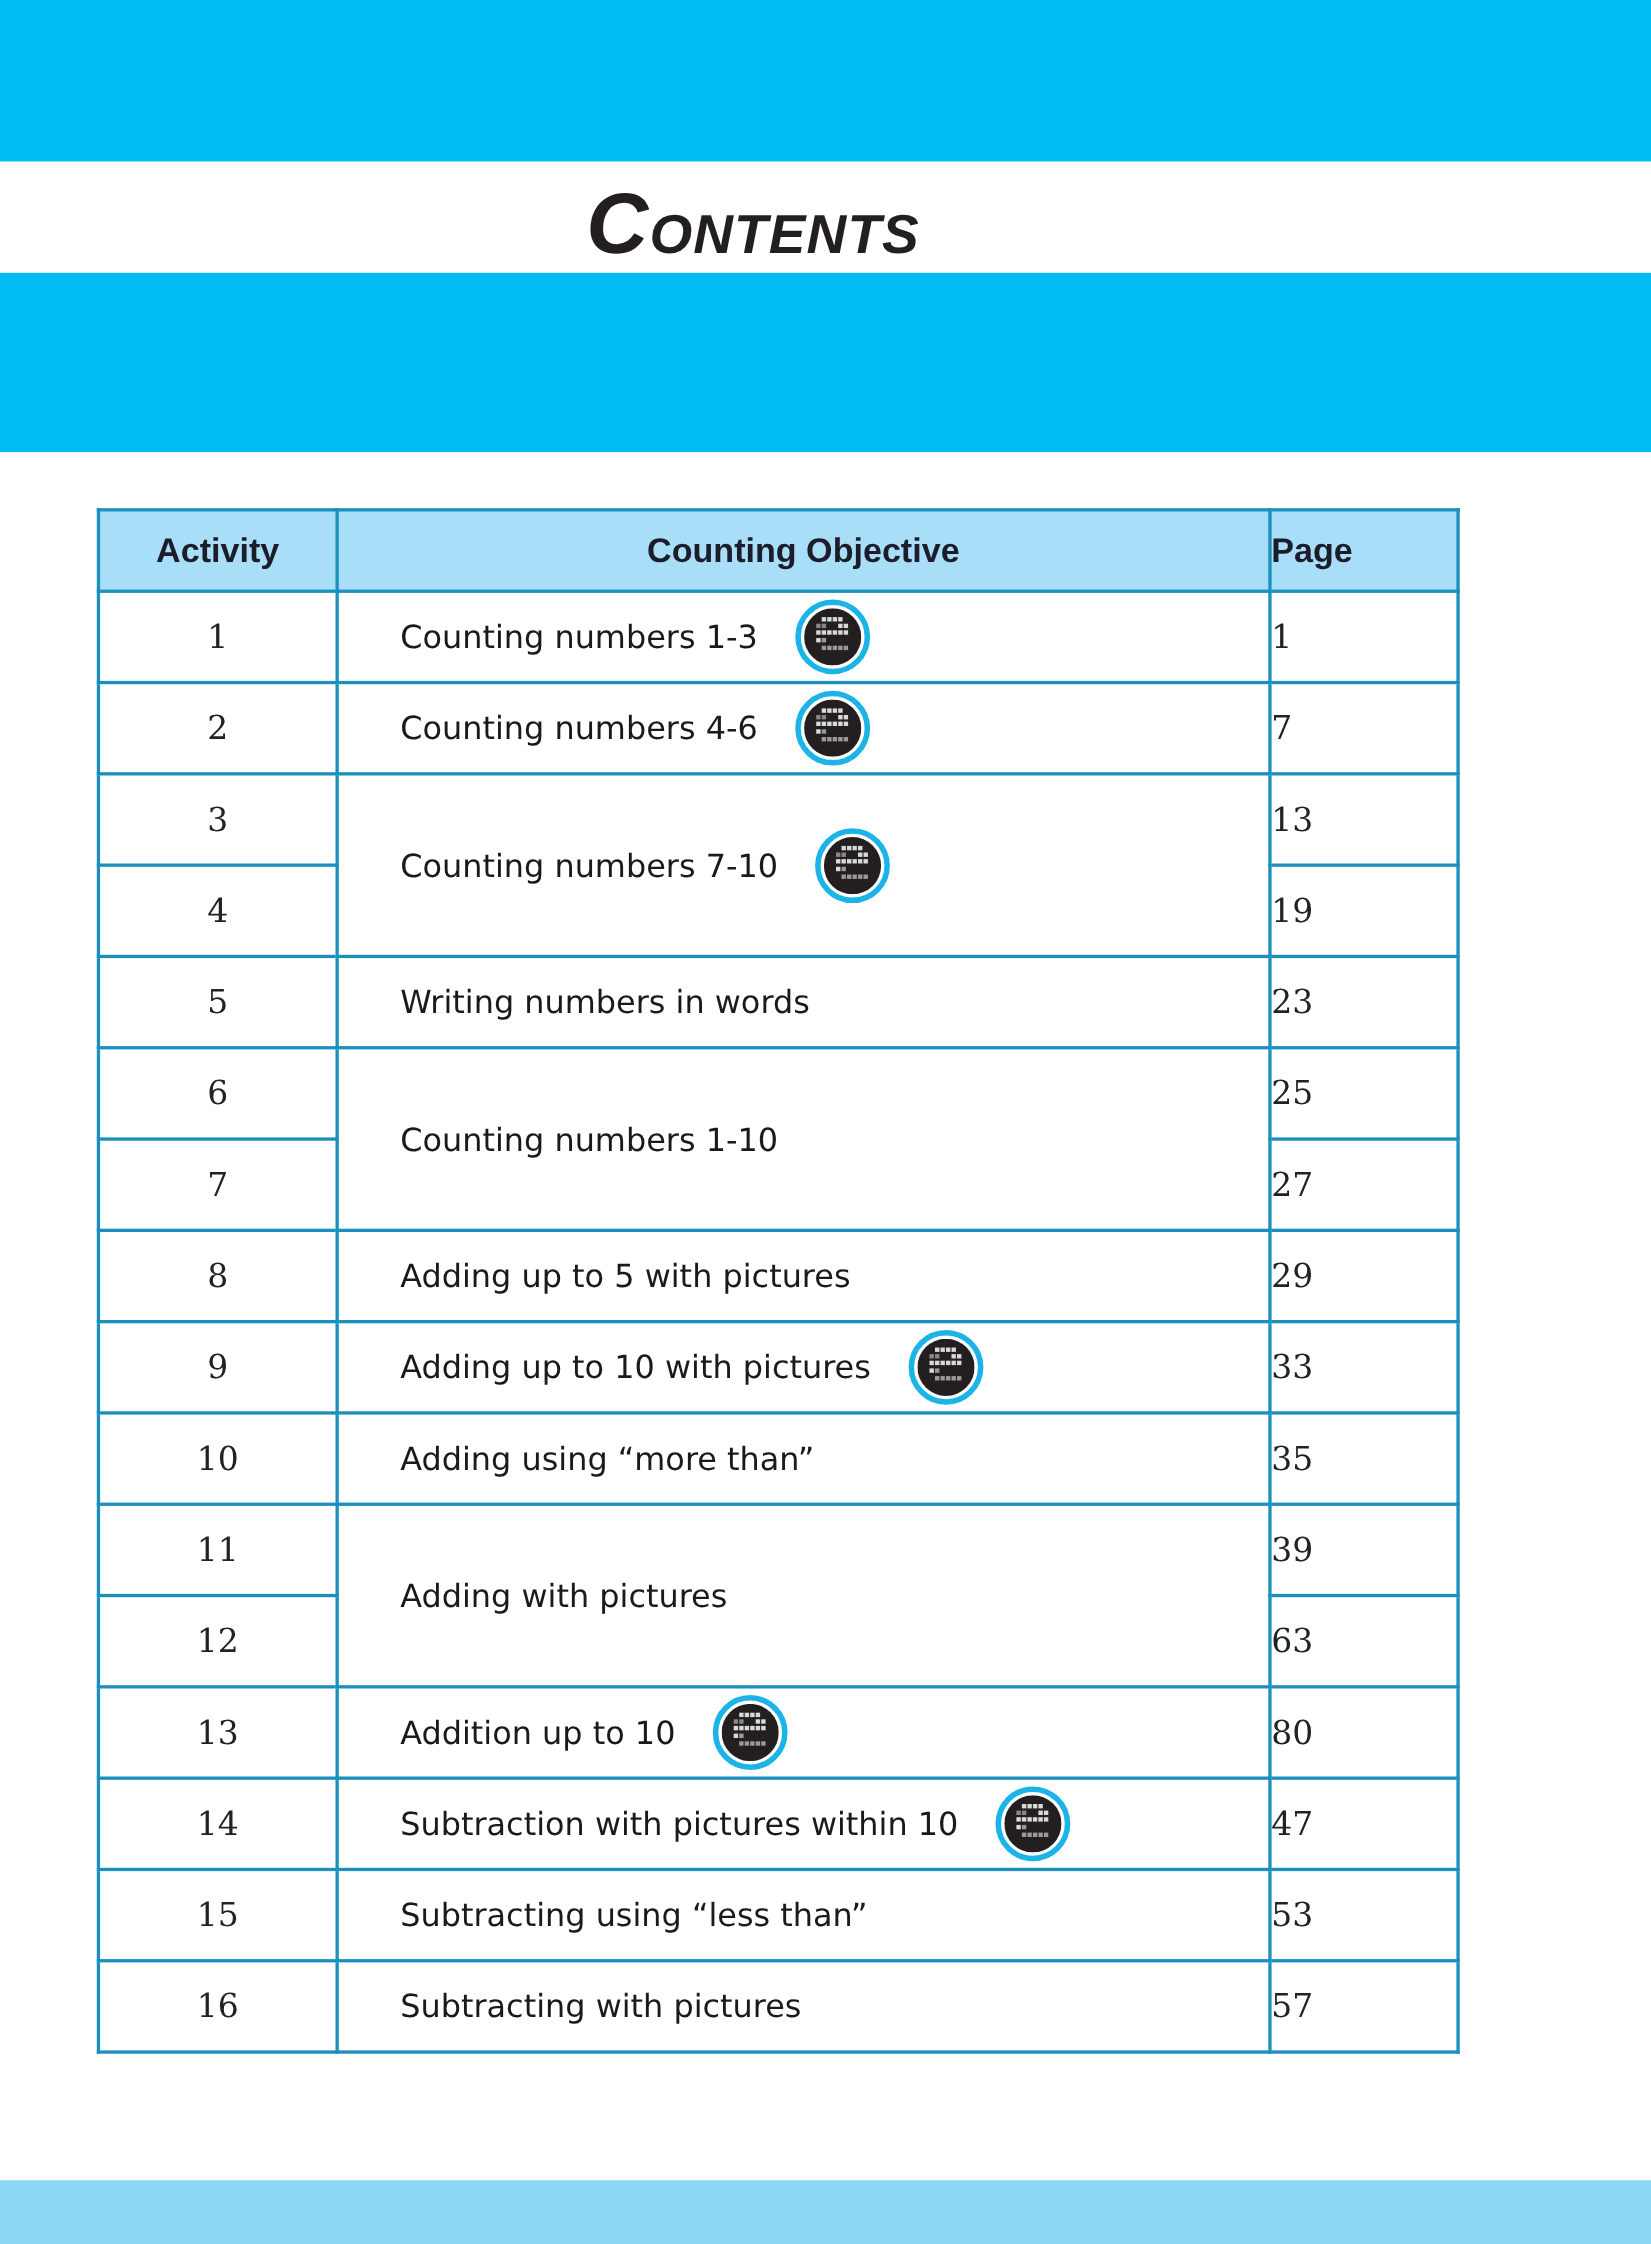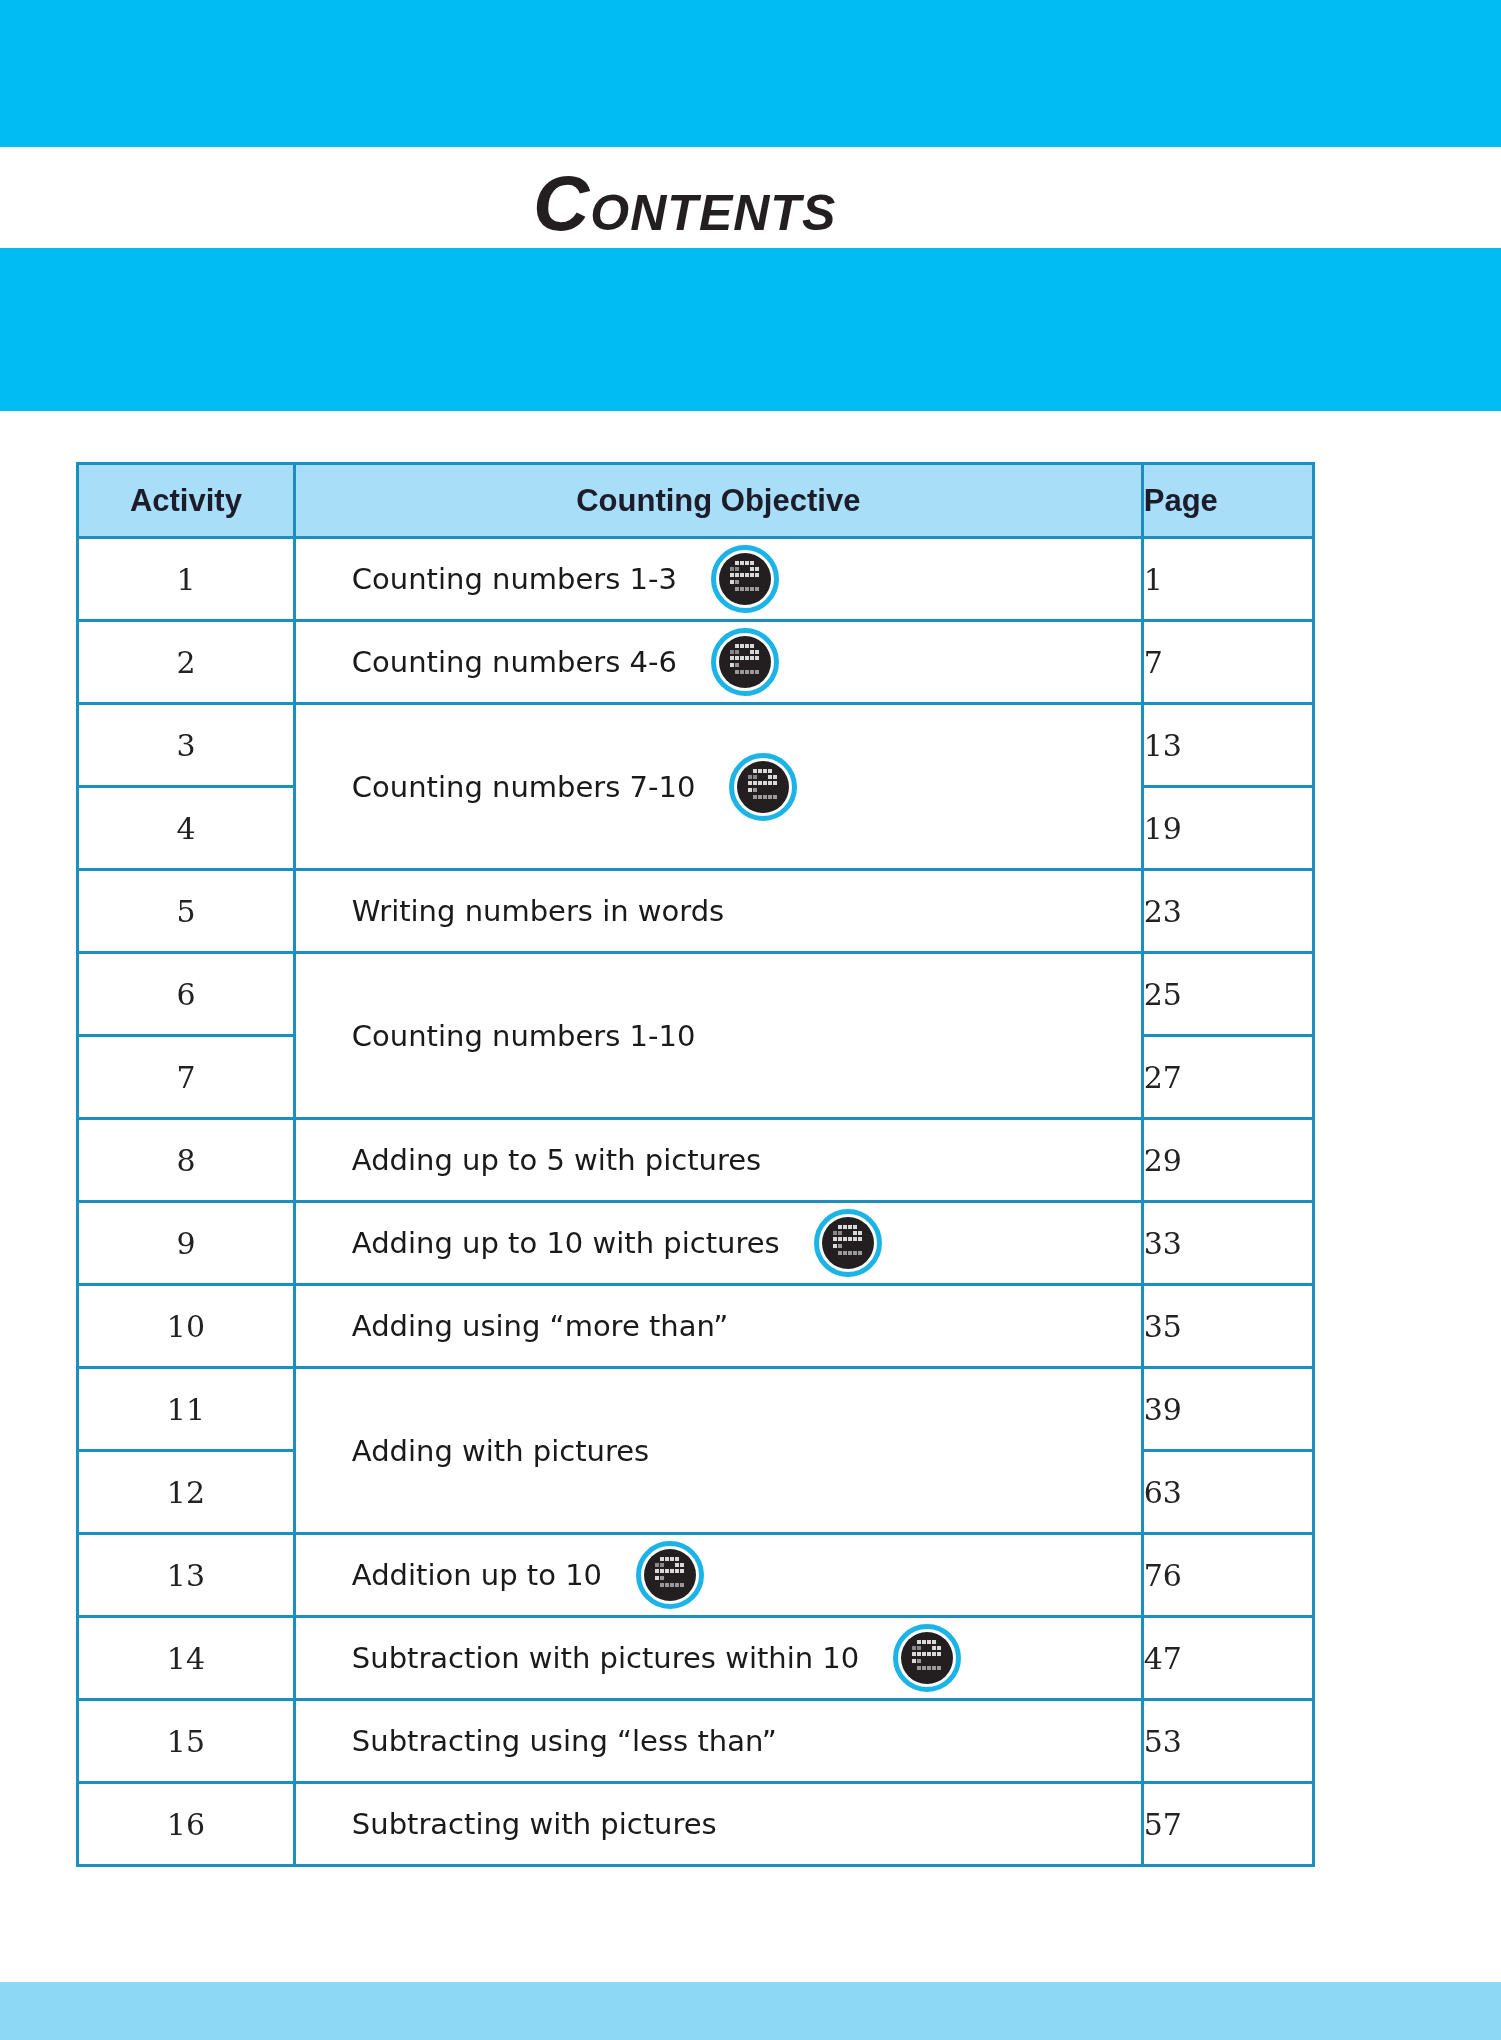--- a/index.html
+++ b/index.html
@@ -4,21 +4,21 @@
 <style>
   html,body{margin:0;padding:0;}
   body{width:1501px;height:2040px;position:relative;background:#ffffff;overflow:hidden;font-family:"Liberation Sans",sans-serif;}
   .band-top{position:absolute;left:0;top:0;width:1501px;height:147px;background:#00bcf2;}
   .title-band{position:absolute;left:0;top:147px;width:1501px;height:100px;background:#fff;}
   .title{position:absolute;left:533px;top:158px;font-family:"Liberation Sans",sans-serif;font-weight:bold;color:#231f20;font-style:italic;letter-spacing:1px;}
   .title .big{font-size:78px;}
   .title .small{font-size:50px;}
   .band-mid{position:absolute;left:0;top:248px;width:1501px;height:163px;background:#00bcf2;}
   .band-bottom{position:absolute;left:0;top:1982px;width:1501px;height:58px;background:#8dd8f5;}
-  table.toc{position:absolute;left:76px;top:462px;border-collapse:collapse;width:1239px;}
+  table.toc{position:absolute;left:88px;top:462px;border-collapse:collapse;width:1239px;}
   table.toc td, table.toc th{border:3px solid #1b8fbd;padding:0;}
   table.toc th{background:#a8def7;height:71px;font-size:31px;font-weight:bold;color:#1c1c2a;font-family:"Liberation Sans",sans-serif;}
   table.toc td{height:80px;}
   .c-act{width:219px;text-align:center;font-family:"DejaVu Serif",serif;font-size:30px;color:#222;}
   .c-obj{width:838px;text-align:left;padding-left:16px !important;font-family:"DejaVu Sans",sans-serif;font-size:29px;color:#1a1a1a;}
   .c-page{width:173px;text-align:left;font-family:"DejaVu Serif",serif;font-size:30px;color:#222;}
   .obj-wrap{display:flex;align-items:center;margin-left:40px;}
   .obj-text{white-space:nowrap;}
   .icon{display:inline-block;width:68px;height:68px;border-radius:50%;border:5px solid #1cb4e6;background:#fff;box-sizing:border-box;margin-left:34px;position:relative;flex:none;}
   .icon svg{position:absolute;left:3px;top:3px;}
@@ -273,21 +273,21 @@
         <rect x="16" y="34" width="4" height="4" fill="#999"></rect>
                   <rect x="21" y="34" width="4" height="4" fill="#999"></rect>
                   <rect x="26" y="34" width="4" height="4" fill="#999"></rect>
                   <rect x="31" y="34" width="4" height="4" fill="#999"></rect>
                   <rect x="36" y="34" width="4" height="4" fill="#999"></rect>
       </g>
     </svg>
   </span>
 </div>
         </td>
-        <td class="c-page">76</td>
+        <td class="c-page">80</td>
       </tr>
       <tr>
         <td class="c-act">14</td>
         <td class="c-obj">
           <div class="obj-wrap">
             <span class="obj-text">Subtraction with pictures within 10</span>
   <span class="icon">
     <svg width="52" height="52" viewBox="0 0 52 52">
       <circle cx="26" cy="26" r="26" fill="#231f20"></circle>
       <g fill="#d9d9d9">

